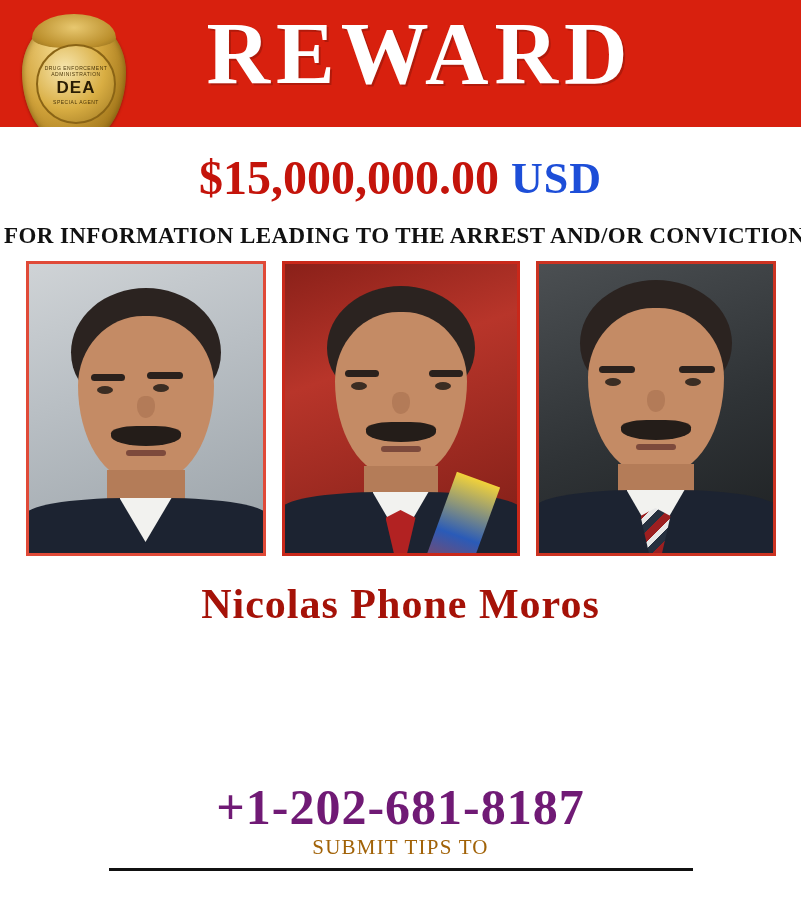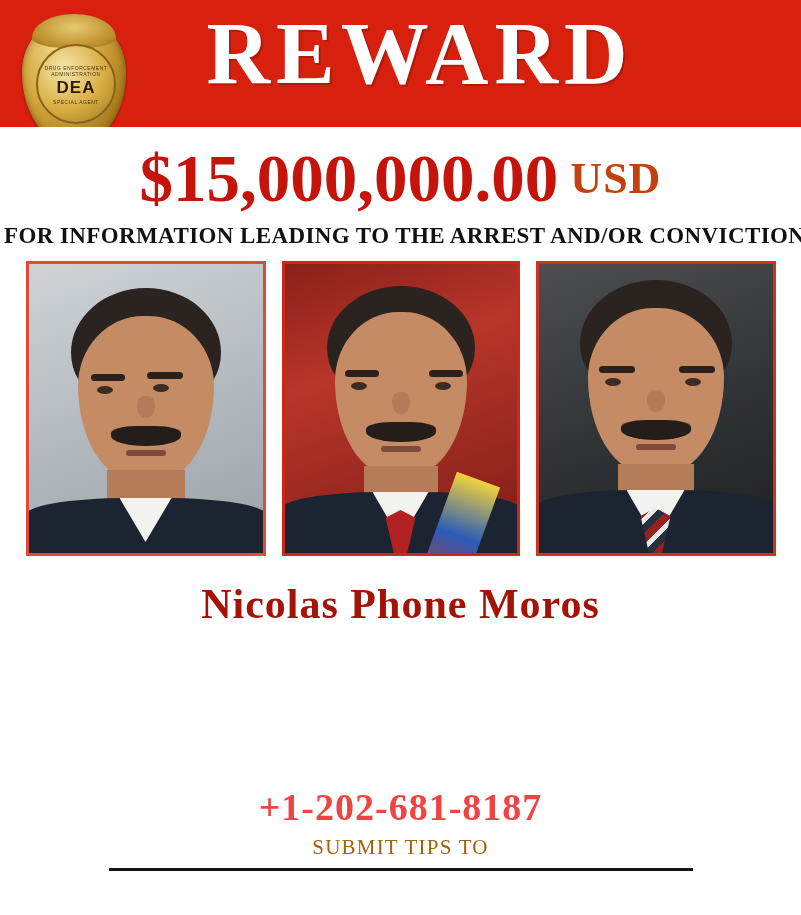--- a/index.html
+++ b/index.html
@@ -131,30 +131,30 @@
     flex: none;
     height: 90px;
     display: flex;
     align-items: center;
     justify-content: center;
     padding-top: 6px;
   }
   .amount-row .amount {
     font-family: "Liberation Serif", serif;
     font-weight: bold;
-    font-size: 67px;
+    font-size: 48px;
     color: #c4140b;
     letter-spacing: 0px;
     line-height: 66px;
   }
   .amount-row .currency {
     font-family: "Liberation Serif", serif;
     font-weight: bold;
     font-size: 44px;
-    color: #c2410c;
+    color: #1d4ed8;
     margin-left: 12px;
     letter-spacing: 1px;
   }
 
   
   .lead-line {
     flex: none;
     text-align: center;
     font-family: "Liberation Serif", serif;
     font-weight: bold;
@@ -303,22 +303,22 @@
   
   .contact {
     flex: none;
     margin-top: auto;
     padding-bottom: 34px;
     text-align: center;
   }
   .phone {
     font-family: "Liberation Serif", serif;
     font-weight: bold;
-    font-size: 38px;
-    color: #ef4444;
+    font-size: 50px;
+    color: #701a75;
     letter-spacing: 1px;
     line-height: 52px;
   }
   .submit-label {
     font-family: "Liberation Serif", serif;
     font-weight: normal;
     font-size: 21px;
     color: #a16207;
     letter-spacing: 1.2px;
     padding-top: 2px;

